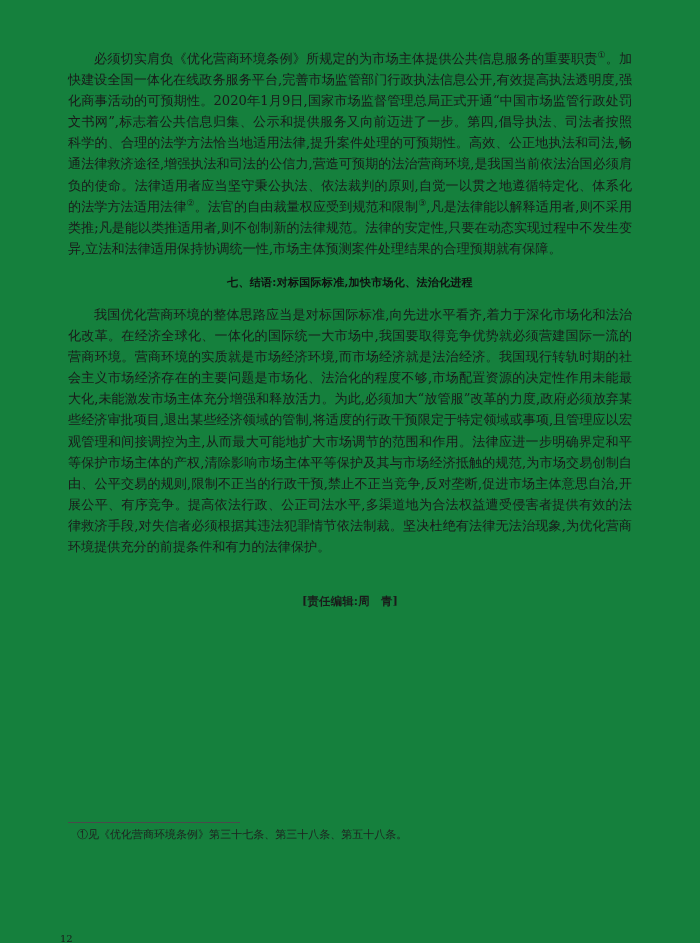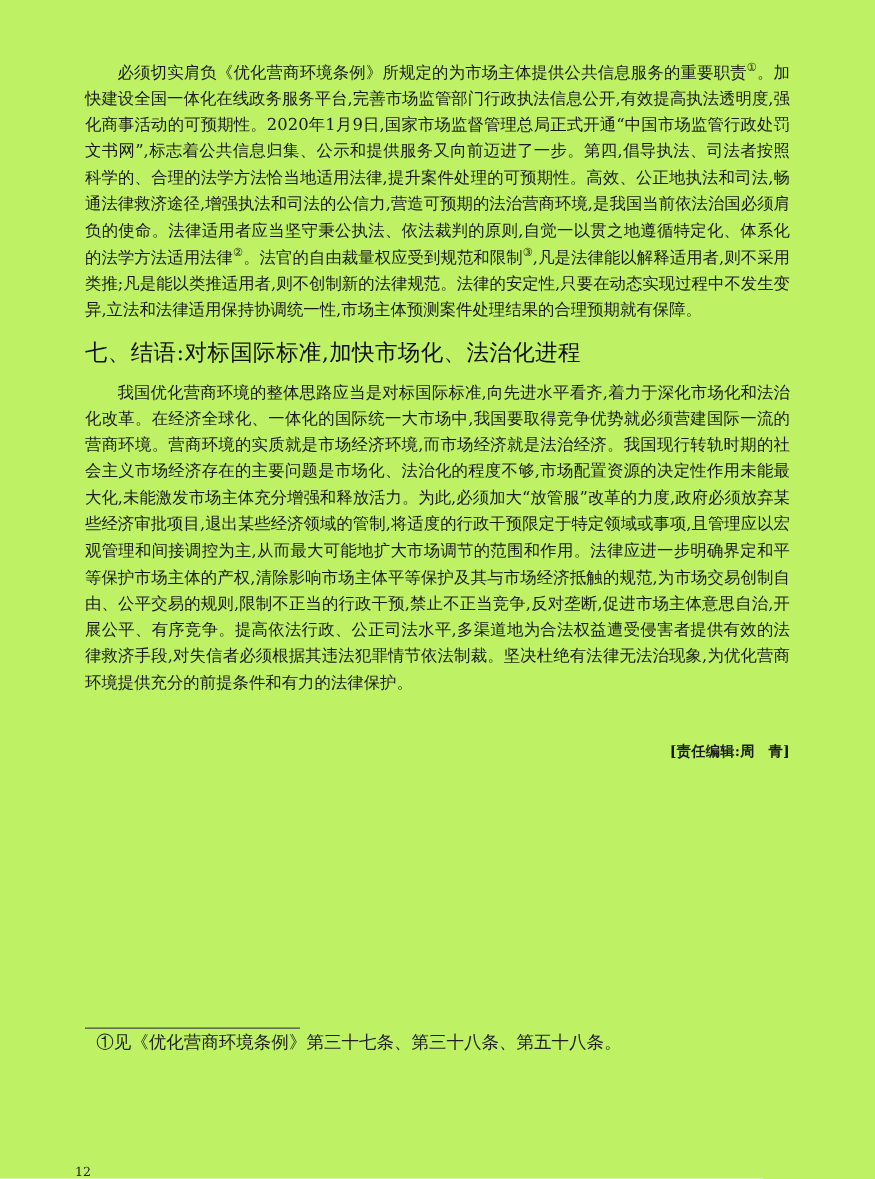--- a/index.html
+++ b/index.html
@@ -14,21 +14,21 @@
     font-family: "DejaVu Serif", "Liberation Serif", serif;
     color: #1c1c1c;
     overflow: hidden;
   }
 
   .page {
     position: absolute;
     left: 0; top: 0;
     width: 700px;
     height: 943px;
-    background: #bef264;
+    background: #15803d;
   }
 
   
   .column {
     position: absolute;
     left: 68px;
     top: 48px;
     width: 564px;
   }
 
@@ -50,34 +50,35 @@
     font-size: 9px;
     vertical-align: super;
     line-height: 0;
   }
 
   
   .section-heading {
     margin: 0;
     padding-top: 14px;
     padding-bottom: 11px;
-    font-size: 18px;
+    font-size: 11px;
     line-height: 20px;
-    font-weight: normal;
+    font-weight: bold;
+    text-align: center;
     letter-spacing: 0.3px;
     color: #101010;
   }
 
   
   .editor-credit {
     margin: 0;
     padding-top: 36px;
     font-size: 11.4px;
     line-height: 16px;
-    text-align: right;
+    text-align: center;
     font-weight: bold;
     letter-spacing: 0.2px;
     color: #1a1a1a;
   }
   .editor-credit .gap {
     display: inline-block;
     width: 11px;
   }
 
   
@@ -90,21 +91,21 @@
 
   .footnote-rule {
     width: 172px;
     height: 0;
     border-top: 1px solid #4a4a4a;
     margin: 0 0 5px 0;
   }
 
   .footnote {
     margin: 0;
-    font-size: 14px;
+    font-size: 11px;
     line-height: 13.3px;
     text-indent: 9px;
     letter-spacing: 0.01px;
     color: #1f1f1f;
     white-space: nowrap;
   }
 
   
   .page-number {
     position: absolute;

